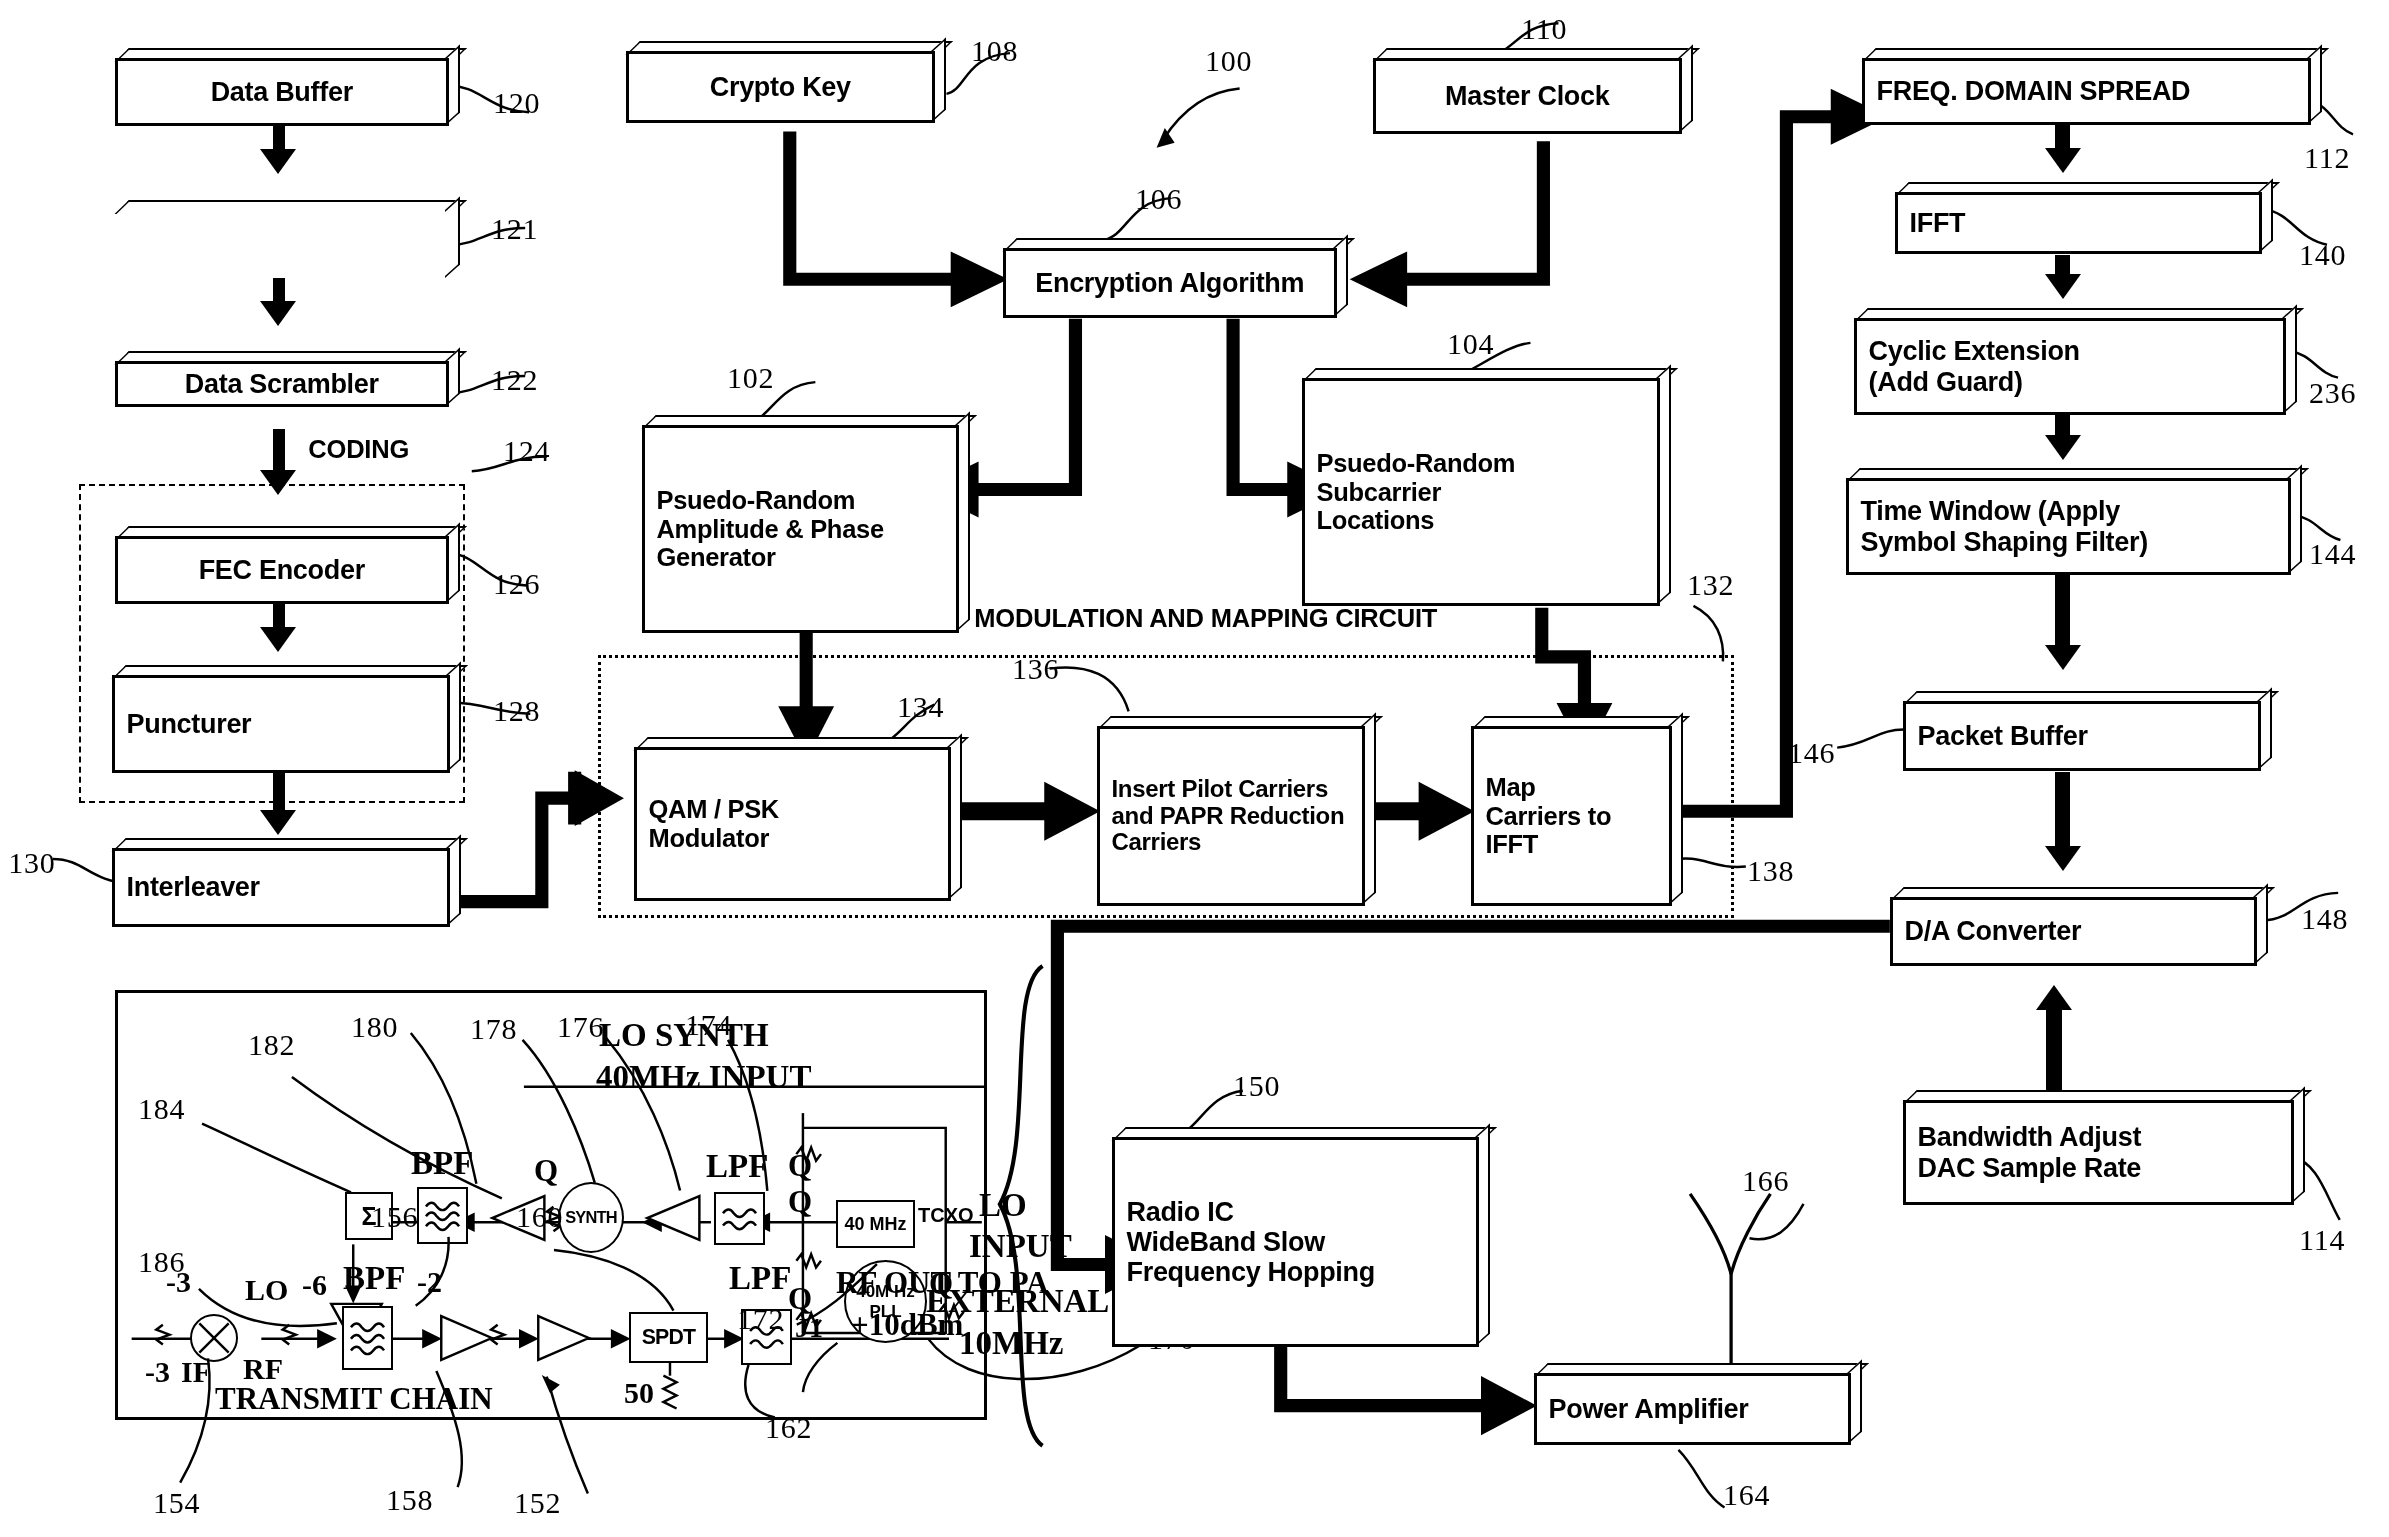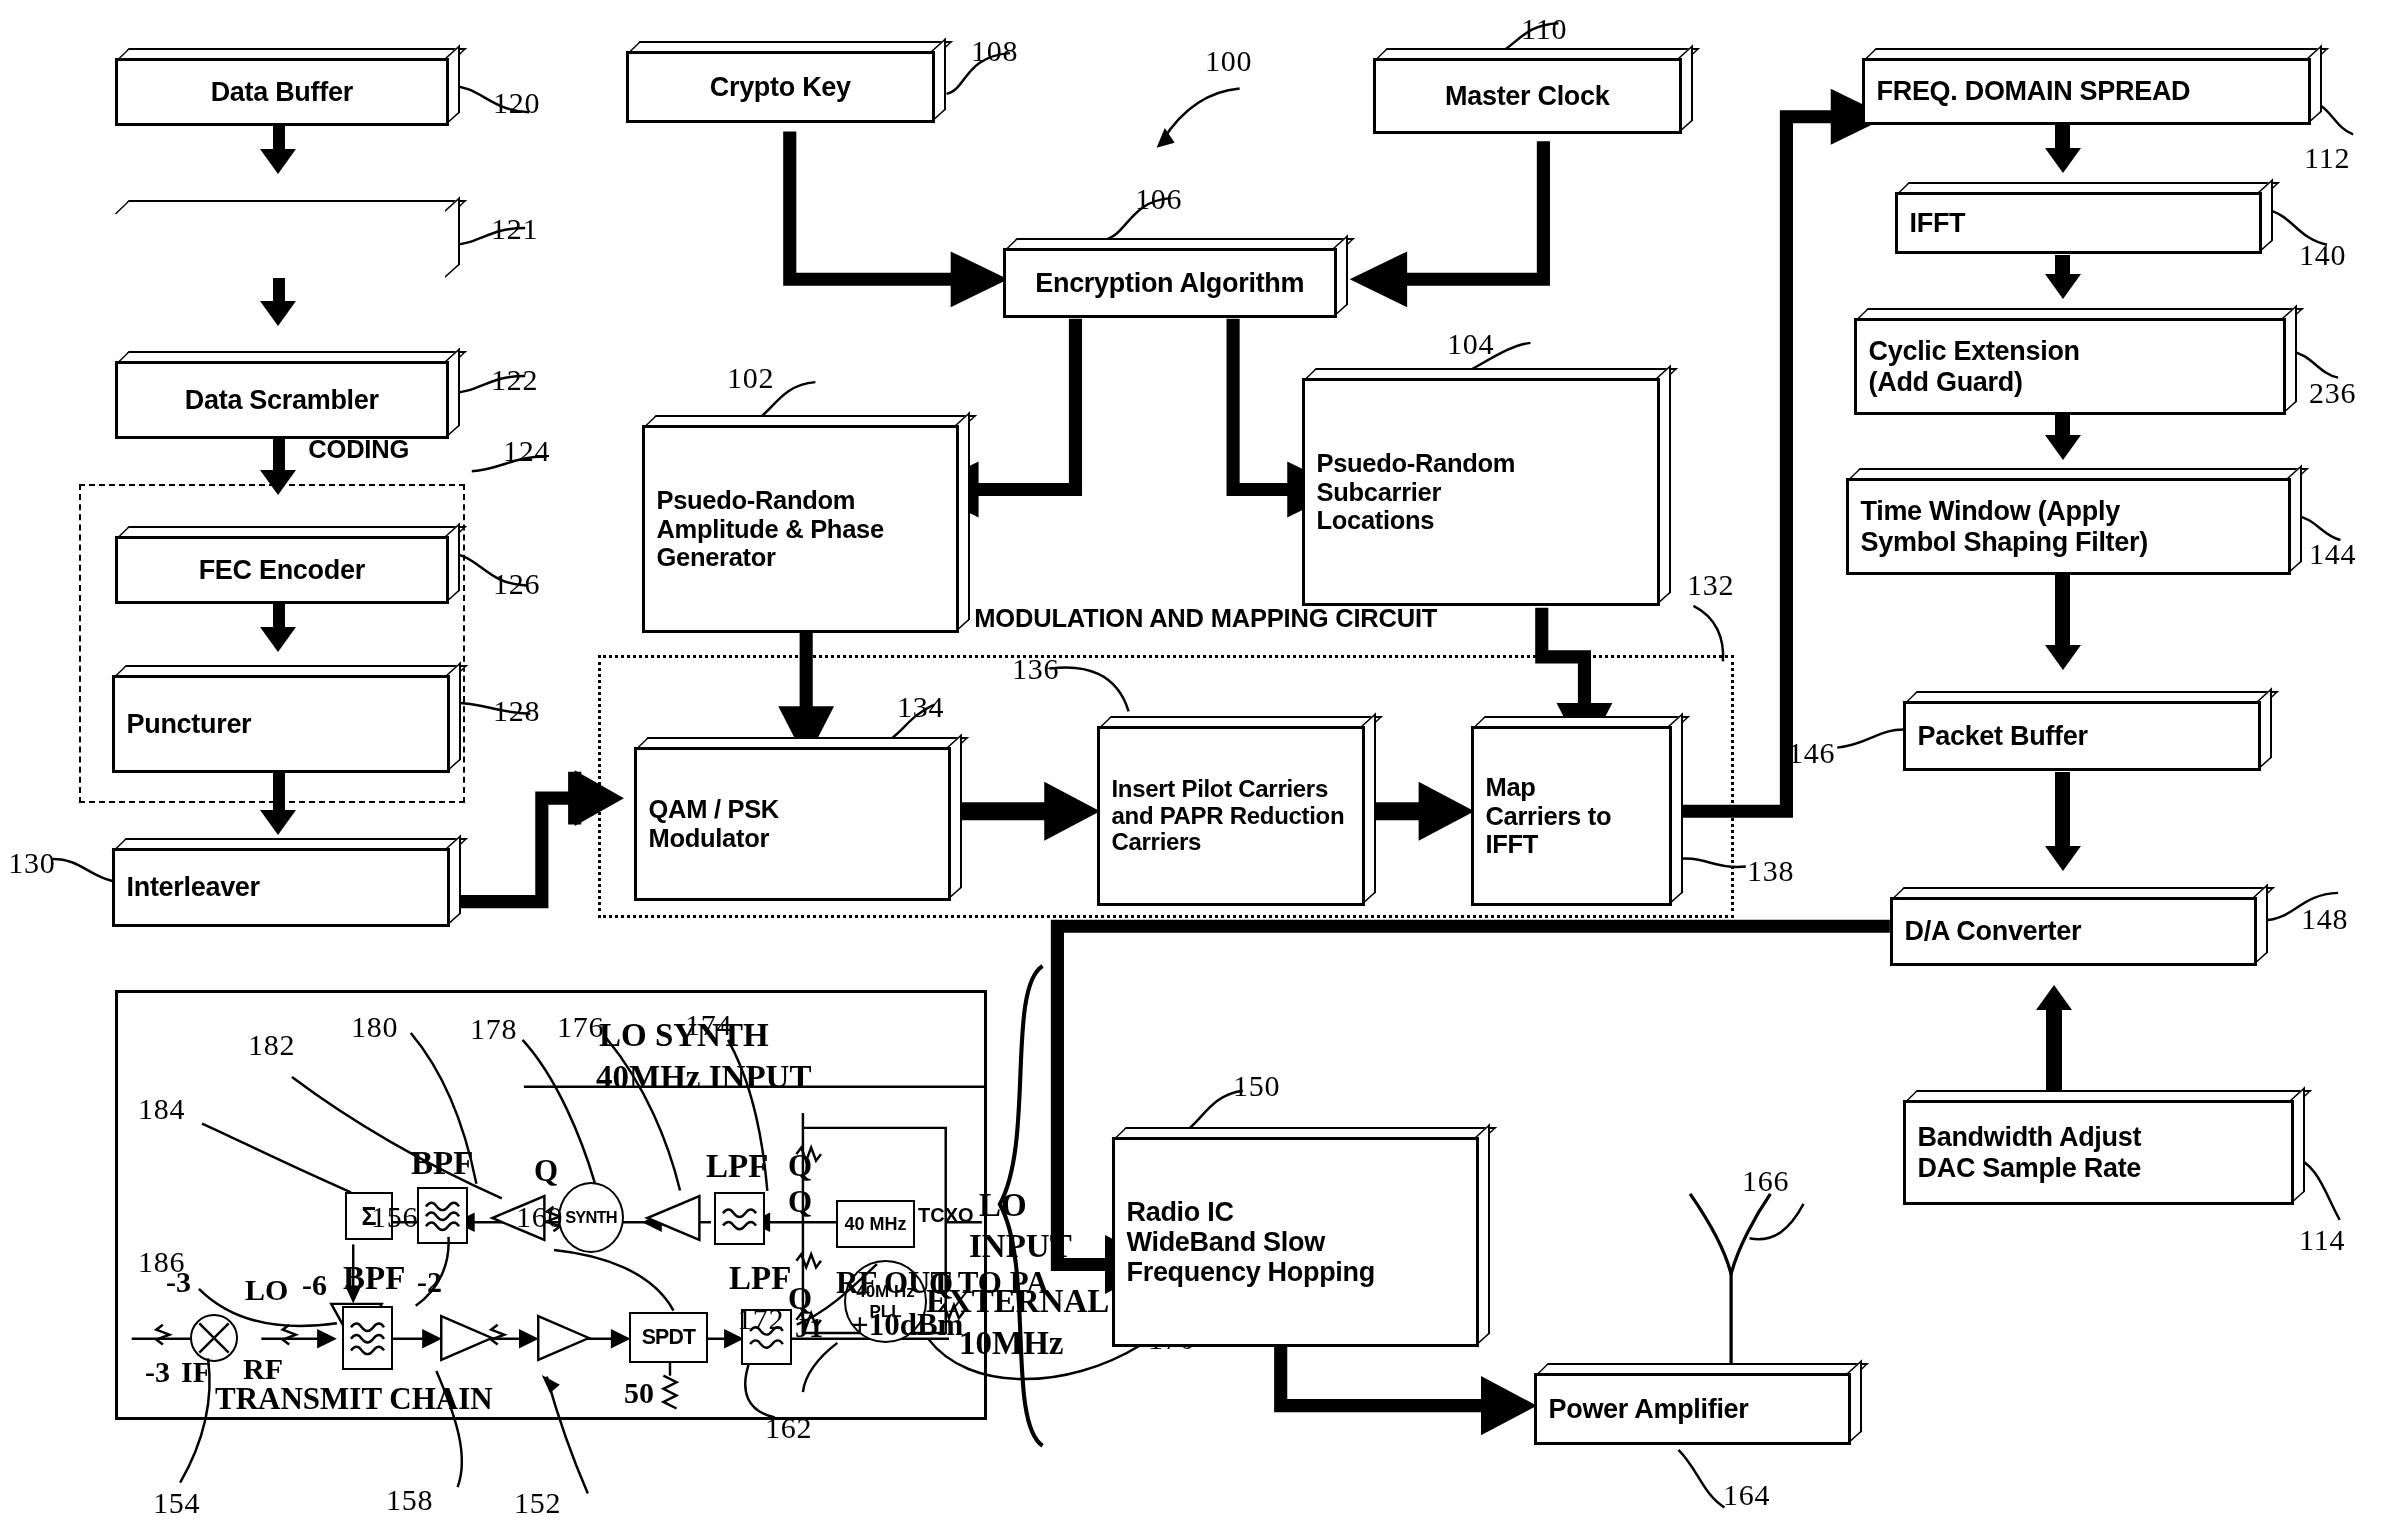--- a/index.html
+++ b/index.html
@@ -97,21 +97,21 @@
     <div class="side"></div>
   </div>
   <svg class="lead" style="left:443px;top:223px;width:99px;height:49px;" viewBox="0 0 120 60" width="99" height="49">
       <path d="M5 28 C 45 26, 55 6, 100 6"></path>
     </svg>
   <span class="ref" style="left:491px;top:212px;">121</span>
 
   <div class="ln" style="left:273px;top:278px;width:11.5px;height:28px;"></div>
   <div class="arrD" style="left:260px;top:301px;"></div>
 
-  <div class="blk" style="left:115px;top:351px;width:345px;height:88px;">
+  <div class="blk" style="left:115px;top:351px;width:345px;height:56px;">
     <div class="top"></div>
     <div class="side"></div>
     <div class="face">
         <span class="txt t30">Data Scrambler</span>
       </div>
   </div>
   <svg class="lead" style="left:443px;top:371px;width:99px;height:49px;" viewBox="0 0 120 60" width="99" height="49">
       <path d="M5 28 C 45 26, 55 6, 100 6"></path>
     </svg>
   <span class="ref" style="left:491px;top:363px;">122</span>

